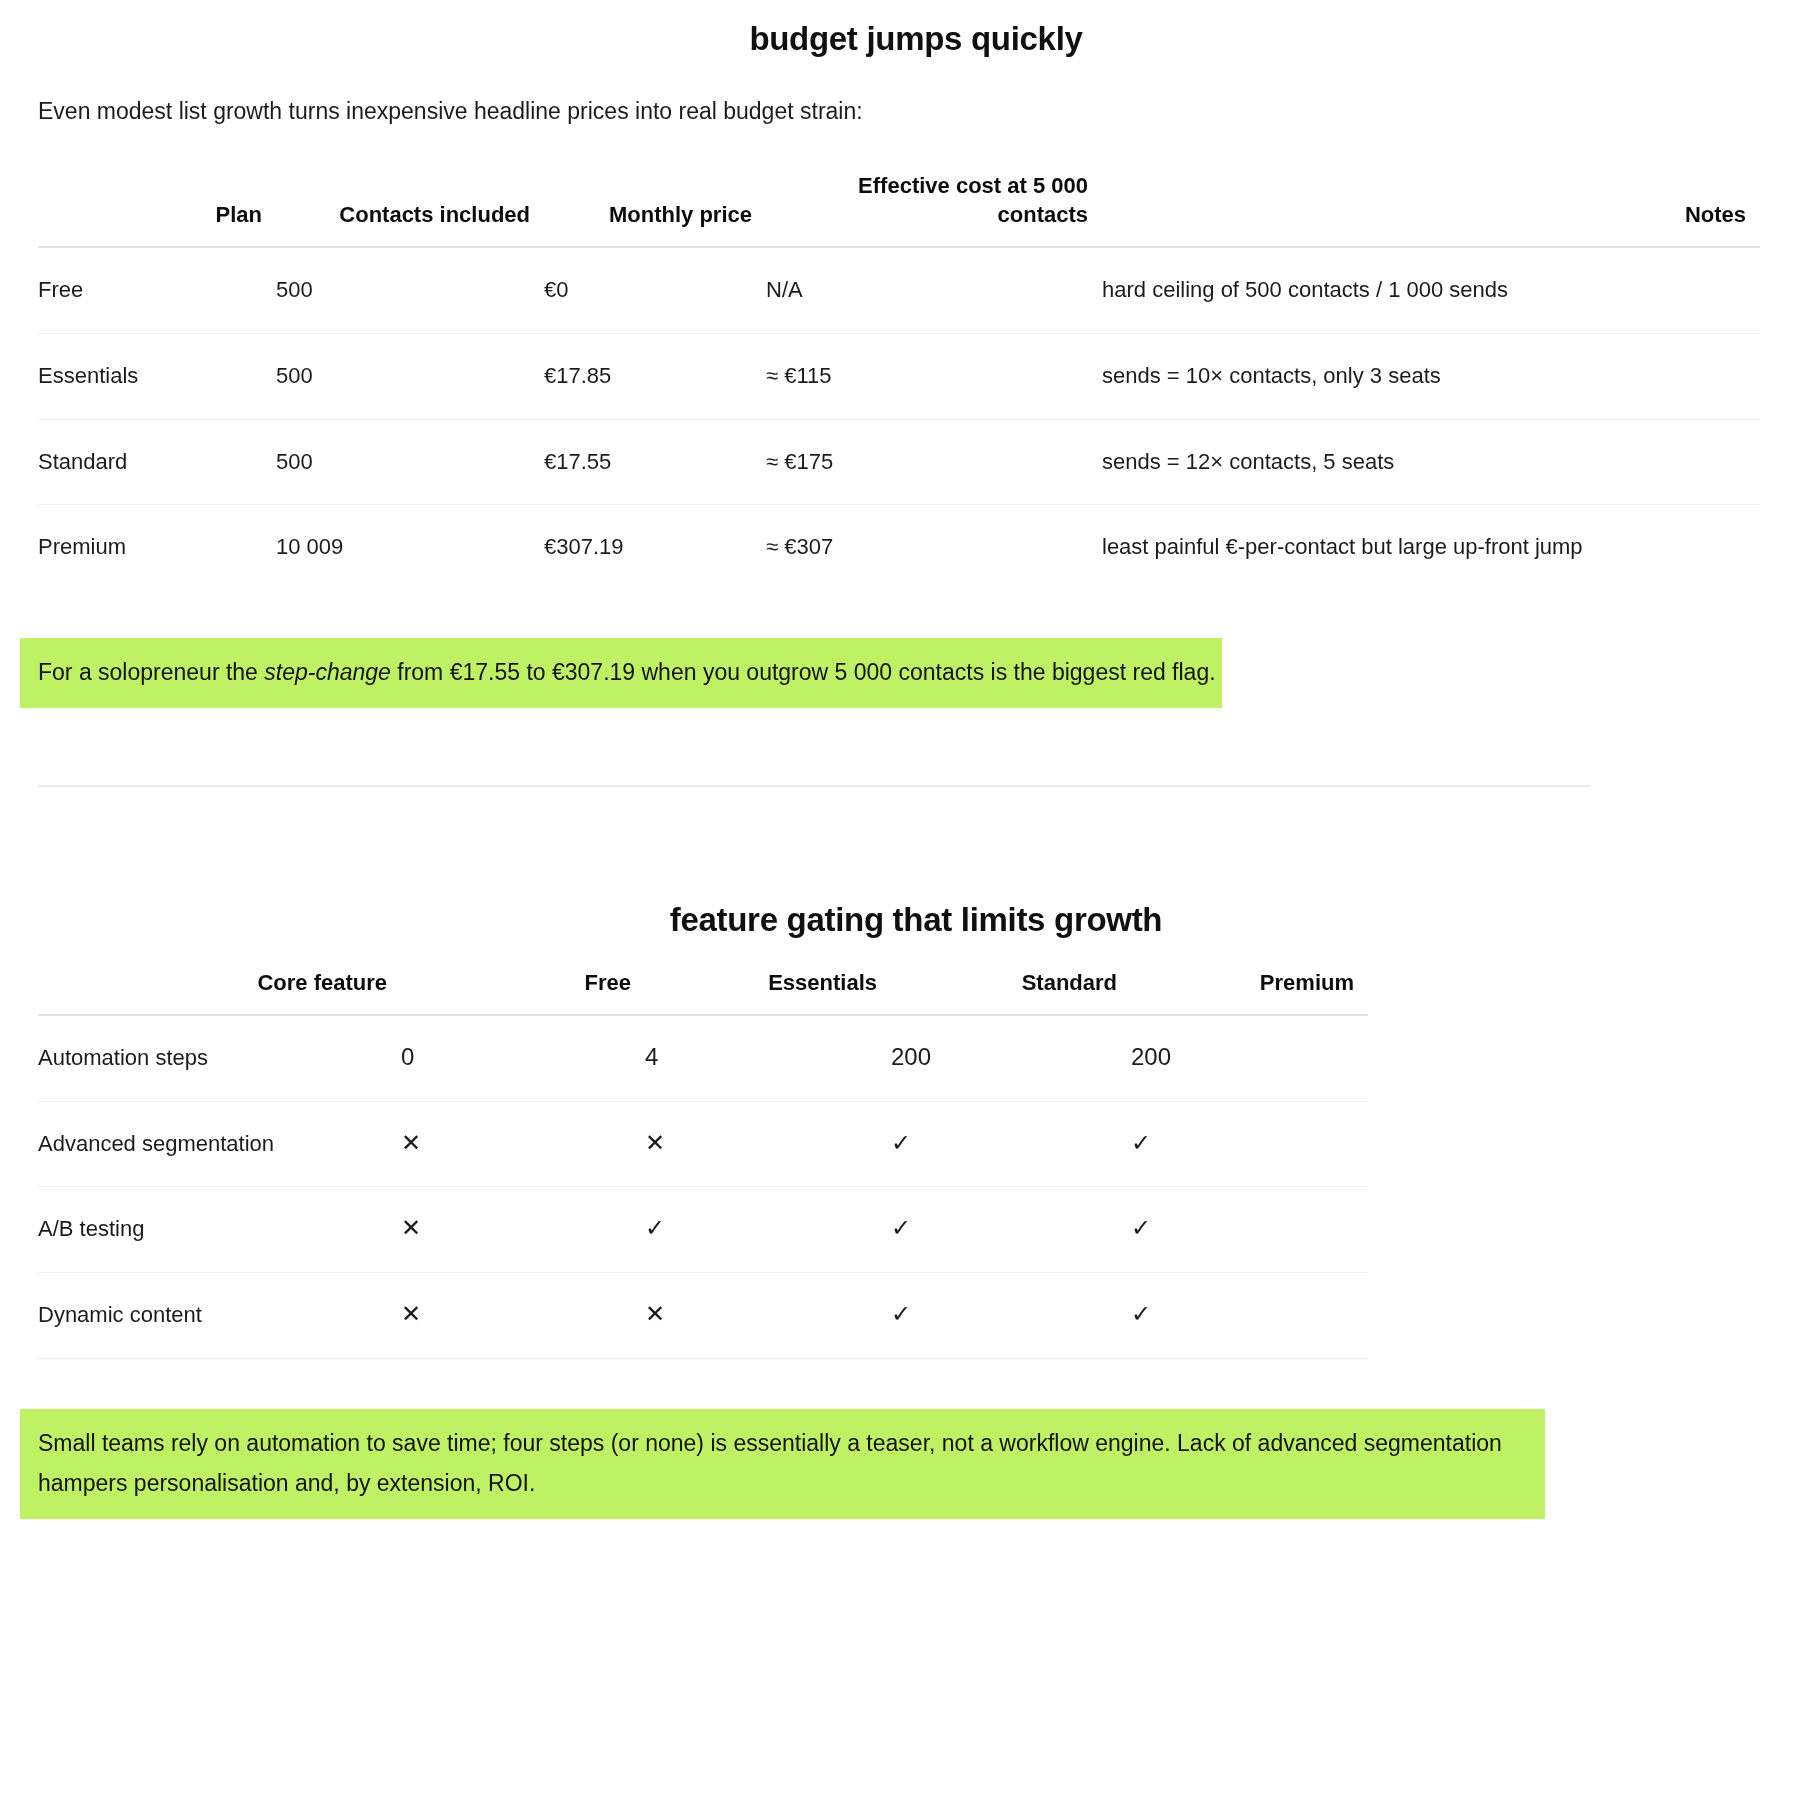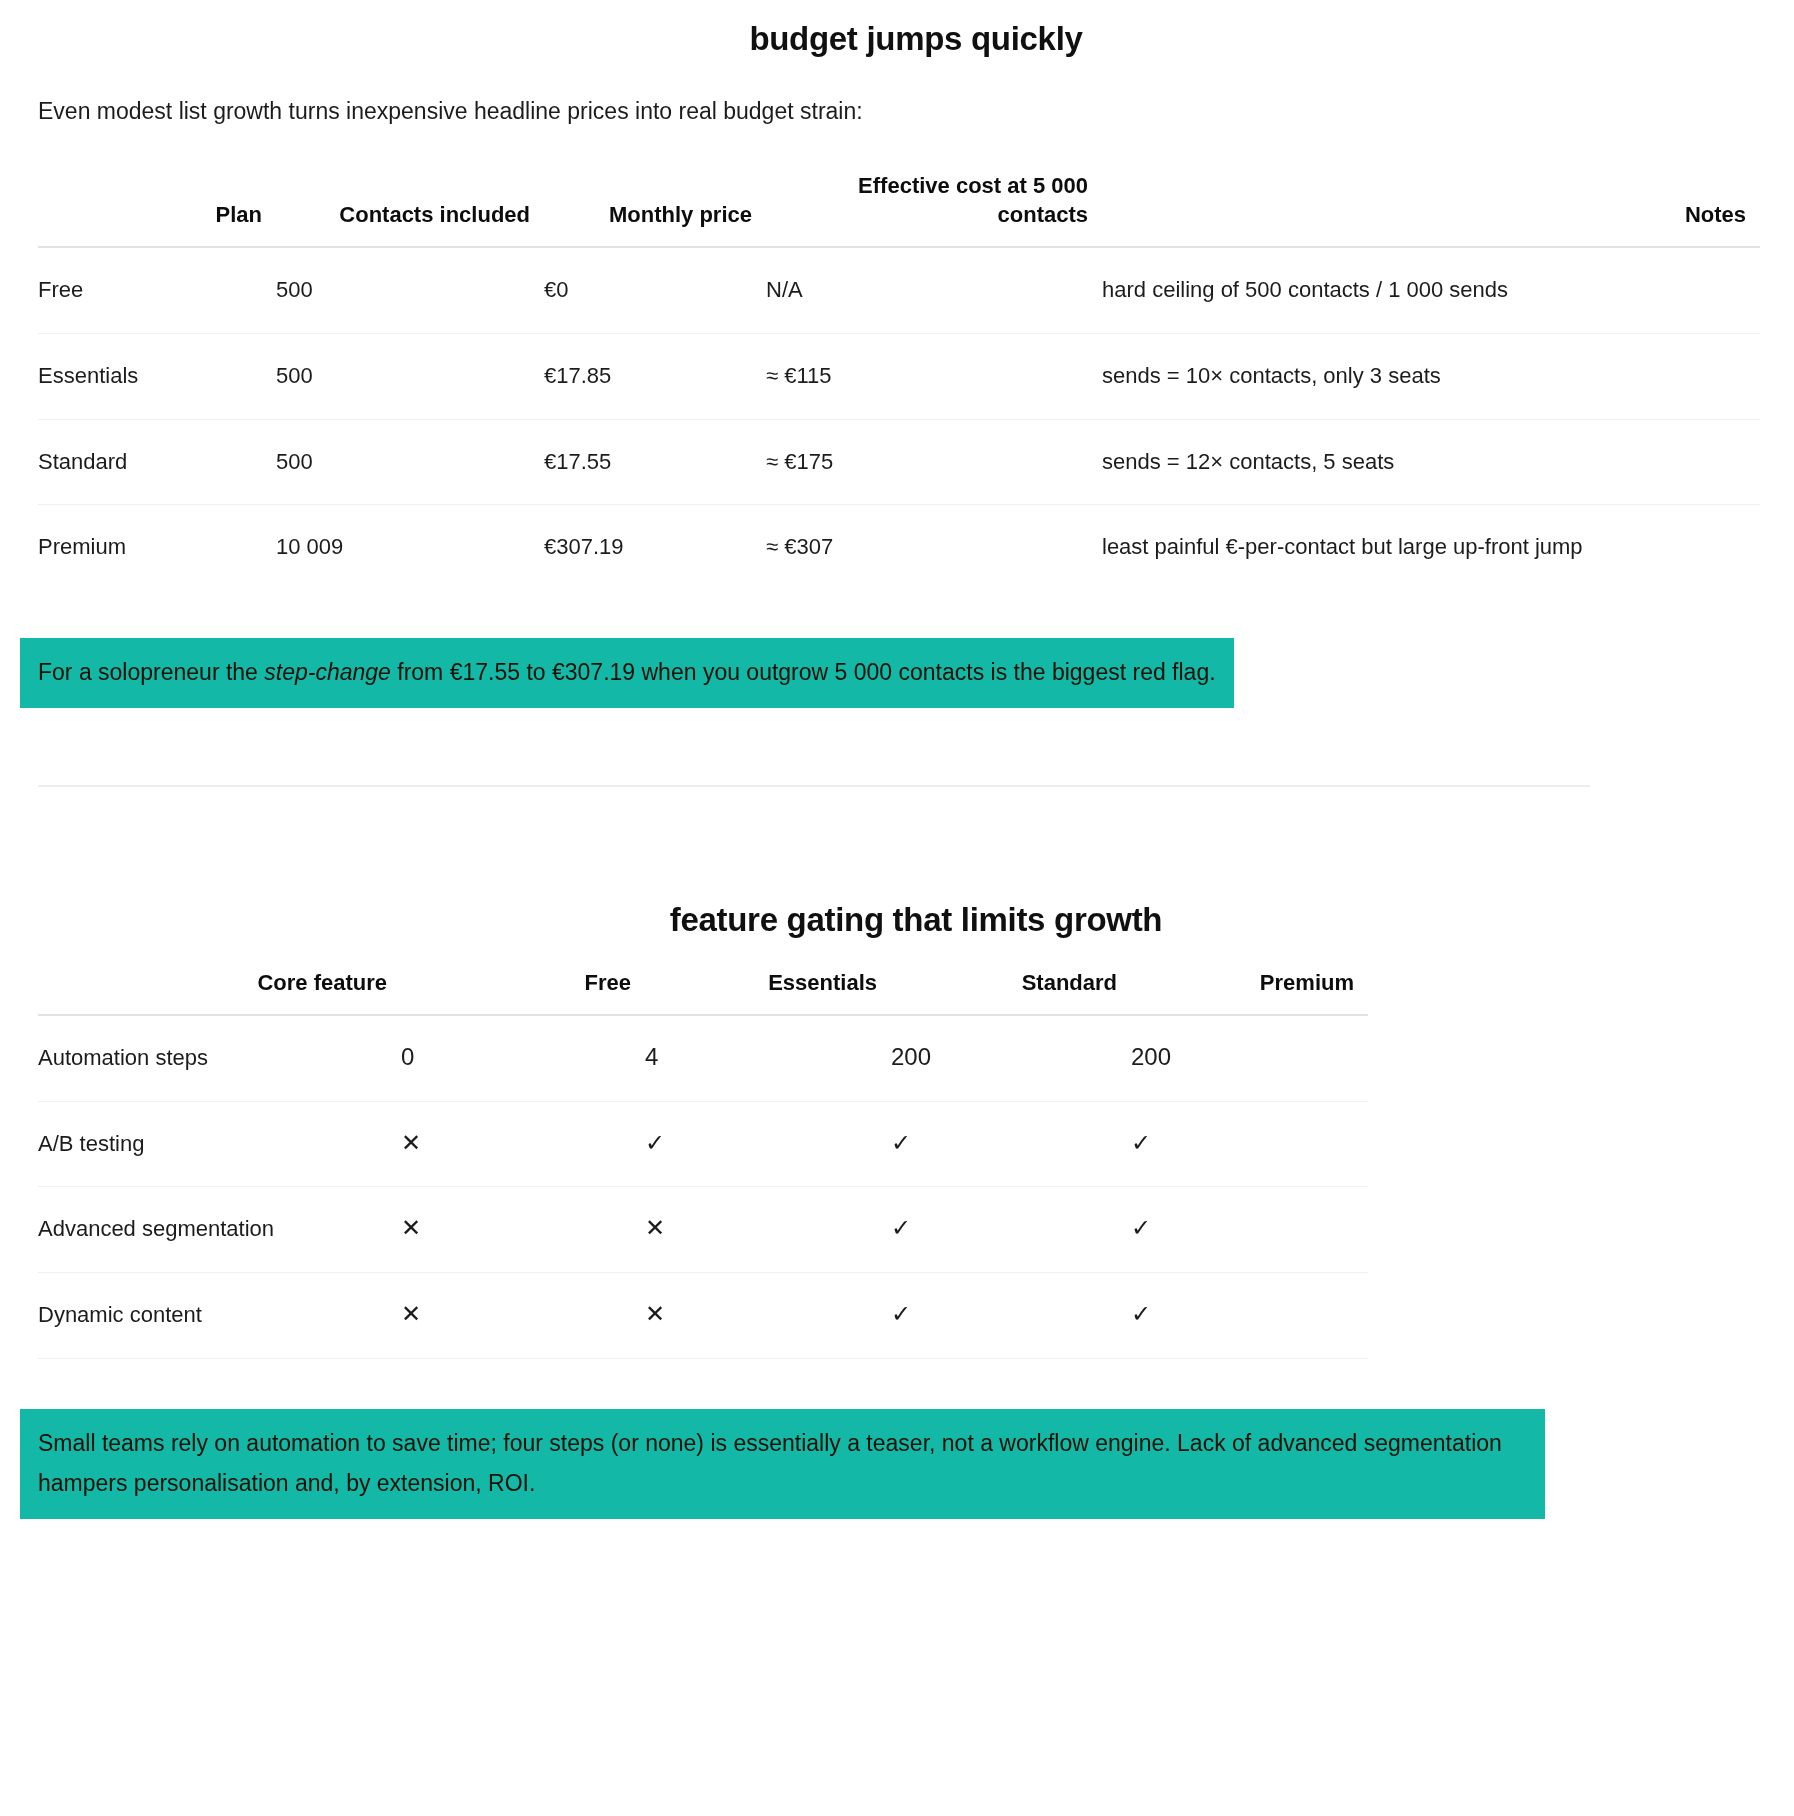--- a/index.html
+++ b/index.html
@@ -90,25 +90,25 @@
   .tbl-features col.f1 { width: 244px; }
   .tbl-features col.f2 { width: 246px; }
   .tbl-features col.f3 { width: 240px; }
   .tbl-features col.f4 { width: 237px; }
 
   .mark { font-size: 24px; line-height: 1.6; }
 
   
   .callout {
     display: inline-block;
-    background: #14b8a6;
+    background: #bef264;
     color: #161208;
     font-size: 23px;
     line-height: 1.75;
-    padding: 14px 18px 16px 18px;
+    padding: 14px 6px 16px 18px;
     margin-left: 20px;
   }
   .callout-1 { margin-top: 48px; max-width: 1475px; }
   .callout-2 { margin-top: 50px; max-width: 1525px; }
   .callout em { font-style: italic; }
 
   .rule {
     height: 2px;
     background: #ededef;
     width: 1552px;
@@ -205,30 +205,30 @@
     </thead>
     <tbody>
       <tr>
         <td>Automation steps</td>
         <td class="mark">0</td>
         <td class="mark">4</td>
         <td class="mark">200</td>
         <td class="mark">200</td>
       </tr>
       <tr>
+        <td>Advanced segmentation</td>
+        <td class="mark">✕</td>
+        <td class="mark">✕</td>
+        <td class="mark">✓</td>
+        <td class="mark">✓</td>
+      </tr>
+      <tr>
         <td>A/B testing</td>
         <td class="mark">✕</td>
         <td class="mark">✓</td>
-        <td class="mark">✓</td>
-        <td class="mark">✓</td>
-      </tr>
-      <tr>
-        <td>Advanced segmentation</td>
-        <td class="mark">✕</td>
-        <td class="mark">✕</td>
         <td class="mark">✓</td>
         <td class="mark">✓</td>
       </tr>
       <tr>
         <td>Dynamic content</td>
         <td class="mark">✕</td>
         <td class="mark">✕</td>
         <td class="mark">✓</td>
         <td class="mark">✓</td>
       </tr>

